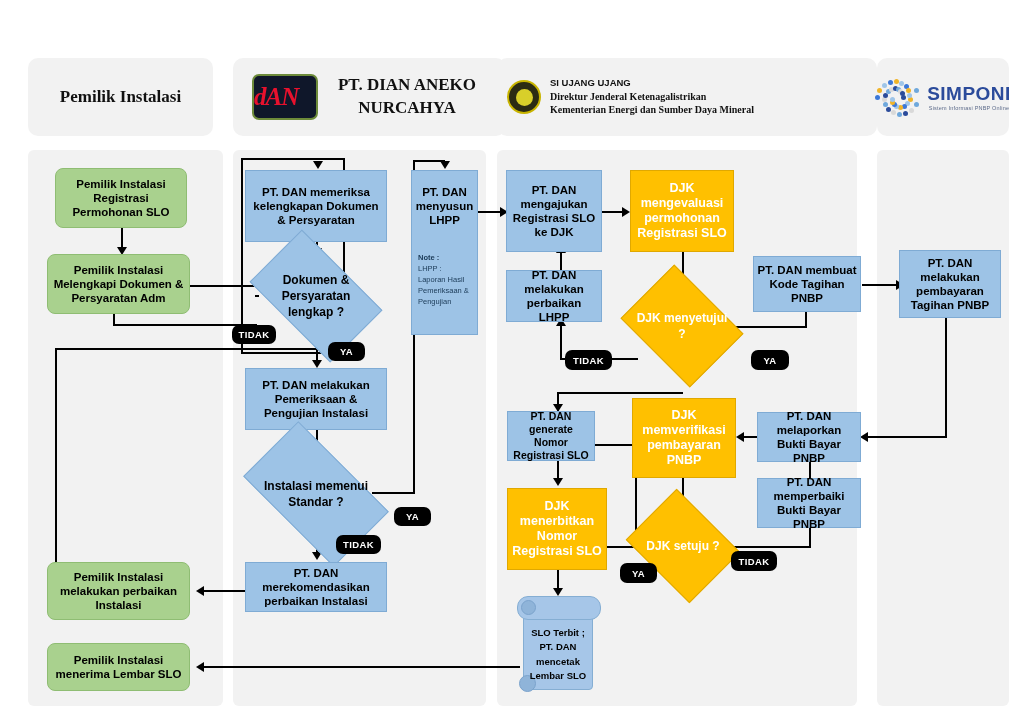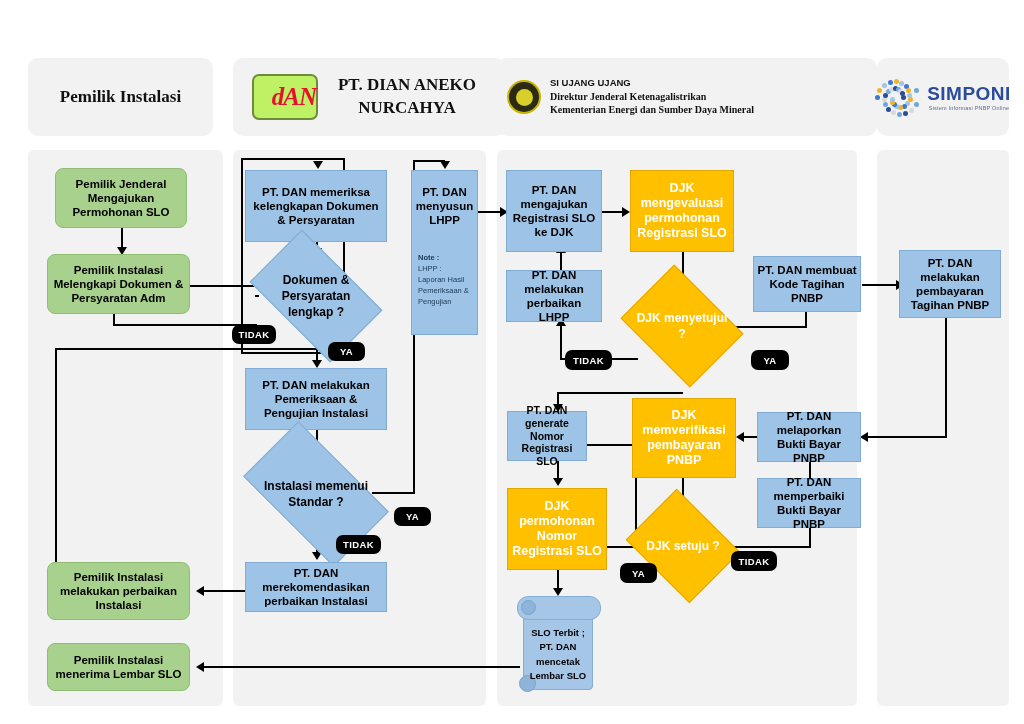--- a/index.html
+++ b/index.html
@@ -69,22 +69,22 @@
               background:#a6c6e8;border:1px solid #85aed3;
               border-radius:11px/11px;}
   .doc .knobT{position:absolute;left:4px;top:4px;width:13px;height:13px;
               border-radius:50%;background:#8fb4d9;border:1px solid #7ba3cc;}
   .doc .knobB{position:absolute;left:2px;bottom:2px;width:15px;height:15px;
               border-radius:50%;background:#8fb4d9;border:1px solid #7ba3cc;}
   .doc .txt{position:absolute;left:8px;right:8px;top:30px;text-align:center;
             font-size:9.5px;font-weight:bold;color:#000;line-height:1.5;}
 
   
-  .danlogo{width:62px;height:42px;background:#bef264;border:2px solid #6d8b3a;
-           border-radius:7px;display:flex;align-items:center;justify-content:flex-end;
+  .danlogo{width:62px;height:42px;background:#0f172a;border:2px solid #6d8b3a;
+           border-radius:7px;display:flex;align-items:center;justify-content:flex-start;
            margin-right:9px;flex:none;}
   .danlogo .t{font-family:"Liberation Serif",serif;font-weight:bold;
               font-size:25px;color:#e8112d;font-style:italic;letter-spacing:-1px;}
   .gatrik{width:30px;height:30px;border-radius:50%;background:#2b2b13;
           border:2px solid #c8b400;display:flex;align-items:center;
           justify-content:center;margin-right:9px;flex:none;}
   .gatrik .g{width:17px;height:17px;border-radius:50%;background:#d8cf2a;}
   .simp-dots{width:44px;height:44px;position:relative;margin-right:8px;flex:none;}
   .simp-dots i{position:absolute;width:5px;height:5px;border-radius:50%;display:block;}
   .simp-txt{font-weight:bold;font-size:19px;color:#2b4b9b;letter-spacing:.5px;
@@ -265,21 +265,21 @@
 <div class="ln vl" style="left:557px;top:461px;height:22px;"></div>
 <div class="ar ar-d" style="left:553px;top:478px;"></div>
 
 <div class="ln vl" style="left:557px;top:570px;height:23px;"></div>
 <div class="ar ar-d" style="left:553px;top:588px;"></div>
 
 <div class="ln hl" style="left:200px;top:666px;width:320px;"></div>
 <div class="ar ar-l" style="left:196px;top:662px;"></div>
 
 <div class="node green" style="left:55px;top:168px;width:132px;height:60px;">
-  <span>Pemilik Jenderal Mengajukan Permohonan SLO</span>
+  <span>Pemilik Instalasi Registrasi Permohonan SLO</span>
 </div>
 
 <div class="node green" style="left:47px;top:254px;width:143px;height:60px;">
   <span>Pemilik Instalasi Melengkapi Dokumen &amp; Persyaratan Adm</span>
 </div>
 
 <div class="node proc" style="left:245px;top:170px;width:142px;height:72px;">
   <span>PT. DAN memeriksa kelengkapan Dokumen &amp; Persyaratan</span>
 </div>
 
@@ -383,26 +383,26 @@
   <span>YA</span>
 </div>
 <div class="tag" style="left:731px;top:551px;width:46px;height:20px;">
   <span>TIDAK</span>
 </div>
 
 <div class="node proc" style="left:757px;top:478px;width:104px;height:50px;">
   <span>PT. DAN memperbaiki Bukti Bayar PNBP</span>
 </div>
 
-<div class="node proc" style="left:507px;top:411px;width:80px;height:50px;font-size:10.5px;">
+<div class="node proc" style="left:507px;top:411px;width:88px;height:50px;font-size:10.5px;">
   <span>PT. DAN generate Nomor Registrasi SLO</span>
 </div>
 
 <div class="node orange" style="left:507px;top:488px;width:100px;height:82px;">
-  <span>DJK permohonan Nomor Registrasi SLO</span>
+  <span>DJK menerbitkan Nomor Registrasi SLO</span>
 </div>
 
 <div class="doc" style="left:517px;top:596px;width:82px;height:98px;">
   <div class="body"></div>
   <div class="curlT"></div>
   <div class="knobT"></div>
   <div class="knobB"></div>
   <div class="txt">SLO Terbit ; PT. DAN mencetak Lembar SLO</div>
 </div>
 

